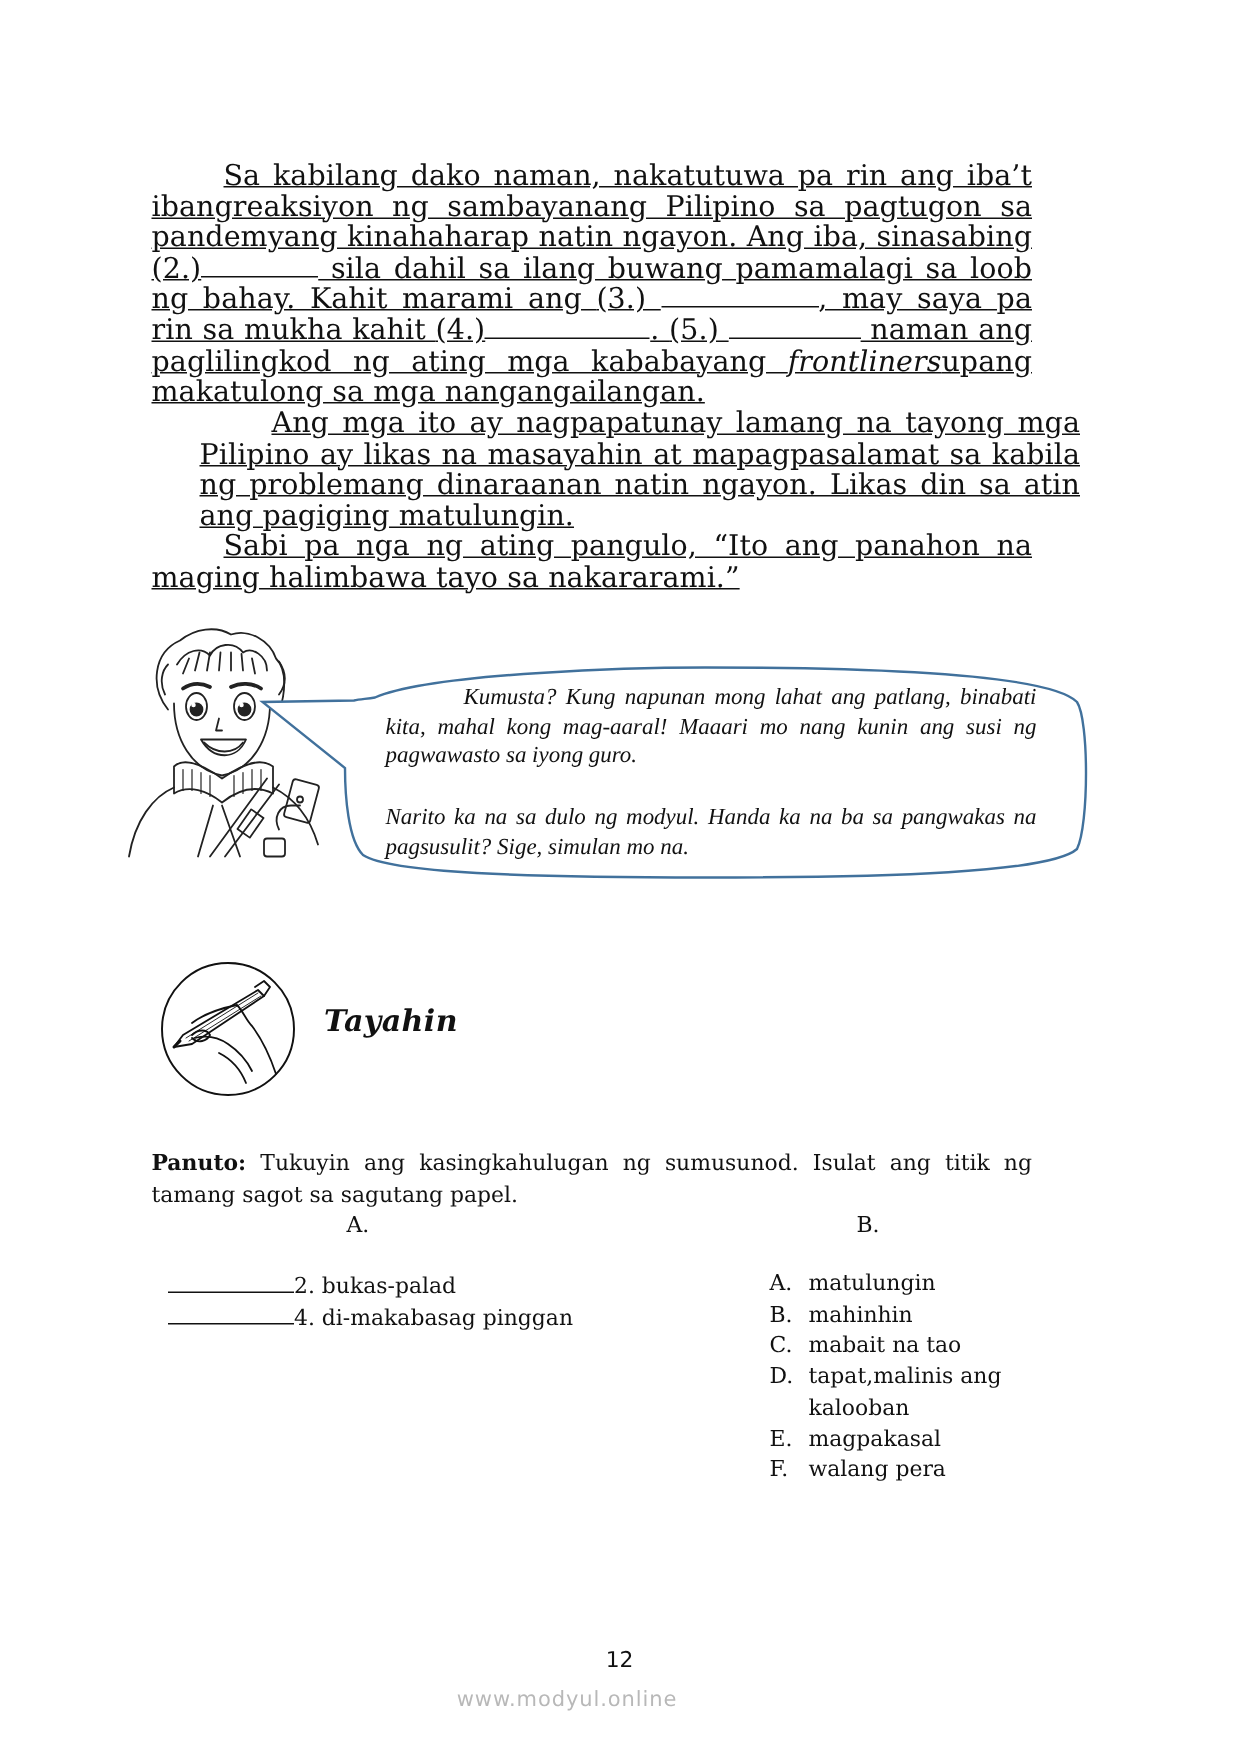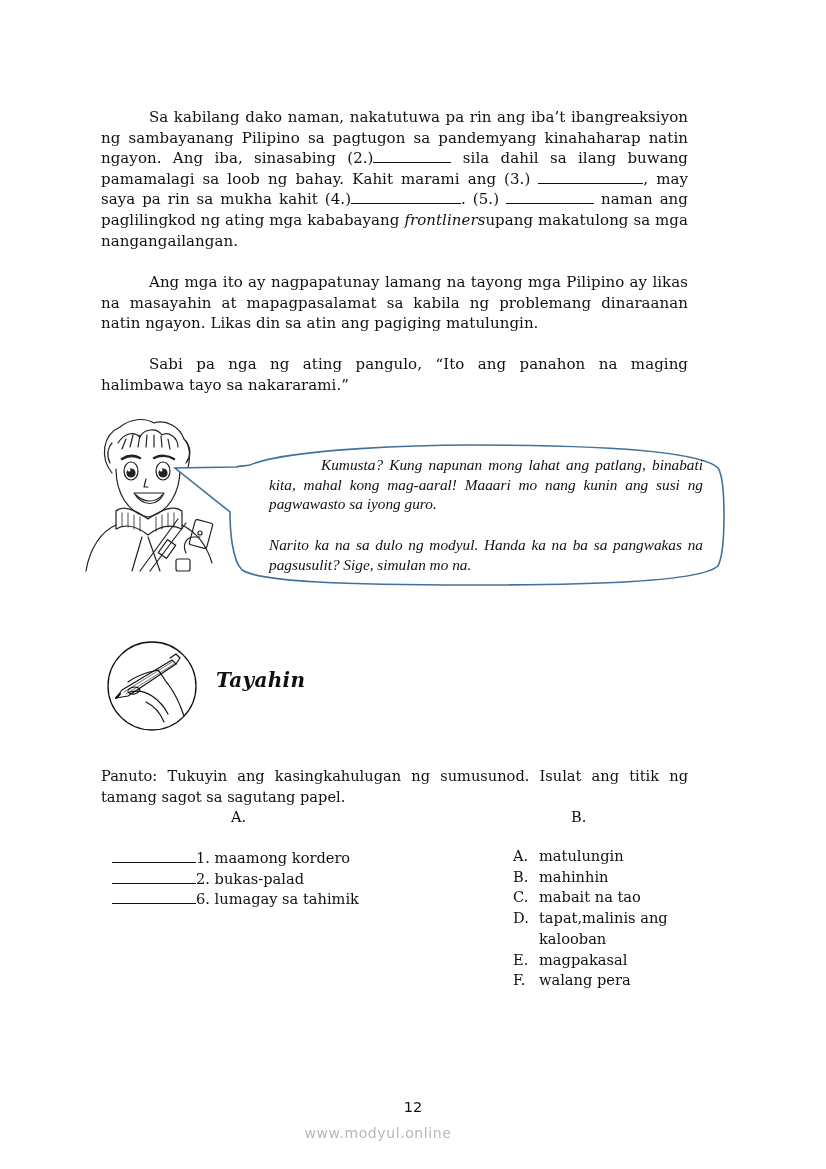--- a/index.html
+++ b/index.html
@@ -1,41 +1,41 @@
 <!DOCTYPE html>
 <html><head>
 <meta charset="utf-8">
 <style>
   html, body { margin: 0; padding: 0; background: #ffffff; }
   body { width: 826px; height: 1169px; position: relative; overflow: hidden;
          font-family: "DejaVu Serif", "Liberation Serif", serif; color: #111; }
-  .para { position: absolute; left: 101px; width: 587px; font-size: 15px; line-height: 20.6px;
-          text-align: justify; letter-spacing: 0.05px; }
+  .para { position: absolute; left: 101px; width: 587px; font-size: 19px; line-height: 20.6px;
+          text-align: justify; letter-spacing: 0.05px; text-decoration: underline; }
   .para .indent { display: inline-block; width: 48px; }
   .blank { display: inline-block; border-bottom: 1px solid #111; height: 12px; vertical-align: baseline; }
   .p1 { top: 107px; }
-  .p2 { top: 272px; }
+  .p2 { top: 272px; margin-left: 32px; }
   .p3 { top: 354px; }
 
   .character { position: absolute; left: 82px; top: 413px; width: 150px; height: 160px; }
 
   .bubble-svg { position: absolute; left: 170px; top: 440px; width: 560px; height: 150px; }
-  .bubble-text { position: absolute; left: 269px; width: 434px; font-family: "Liberation Serif", serif;
+  .bubble-text { position: absolute; left: 257px; width: 434px; font-family: "Liberation Serif", serif;
                  font-style: italic; font-size: 15.3px; line-height: 19.5px; text-align: justify; }
   .bt1 { top: 455px; }
   .bt2 { top: 535px; }
   .bubble-text .indent { display: inline-block; width: 52px; }
 
   .tayahin-icon { position: absolute; left: 106px; top: 640px; width: 92px; height: 92px; }
   .tayahin-title { position: absolute; left: 216px; top: 668px; font-family: "DejaVu Serif", serif;
                    font-weight: bold; font-style: italic; font-size: 20px; letter-spacing: 0.3px; }
 
   .panuto { position: absolute; left: 101px; top: 766px; width: 587px; font-size: 14.6px; line-height: 20.6px;
             text-align: justify; }
-  .panuto b { font-weight: normal; margin-top: 12px; }
+  .panuto b { font-weight: bold; margin-top: 12px; }
   .col-head { position: absolute; top: 808px; font-size: 14.6px; }
   .col-a-head { left: 231px; }
   .col-b-head { left: 571px; }
 
   .list-a { position: absolute; left: 112px; top: 848px; font-size: 14.6px; line-height: 20.7px; margin: 0; padding: 0; list-style: none; }
   .list-a li { white-space: nowrap; }
   .list-a .ablank { display: inline-block; width: 84px; border-bottom: 1px solid #111; height: 13px; vertical-align: baseline; }
 
   .list-b { position: absolute; left: 513px; top: 846px; width: 180px; font-size: 14.6px; line-height: 20.7px; margin: 0; padding: 0; list-style: none; }
   .list-b li { display: flex; }
@@ -129,23 +129,22 @@
 <div class="tayahin-title">Tayahin</div>
 
 <div class="panuto">
   <b>Panuto:</b><span> Tukuyin ang kasingkahulugan ng sumusunod. Isulat ang titik ng tamang sagot sa sagutang papel.</span>
 </div>
 
 <div class="col-head col-a-head">A.</div>
 <div class="col-head col-b-head">B.</div>
 
 <ul class="list-a">
-  <li><span class="ablank"></span><span>1. maamong kordero</span></li>
   <li><span class="ablank"></span><span>2. bukas-palad</span></li>
-  <li><span class="ablank"></span><span>6. lumagay sa tahimik</span></li>
+  <li><span class="ablank"></span><span>4. di-makabasag pinggan</span></li>
 </ul>
 
 <ul class="list-b">
   <li>
       <span class="letter">A.</span>
       <span class="opt">matulungin</span>
     </li>
   <li>
       <span class="letter">B.</span>
       <span class="opt">mahinhin</span>

